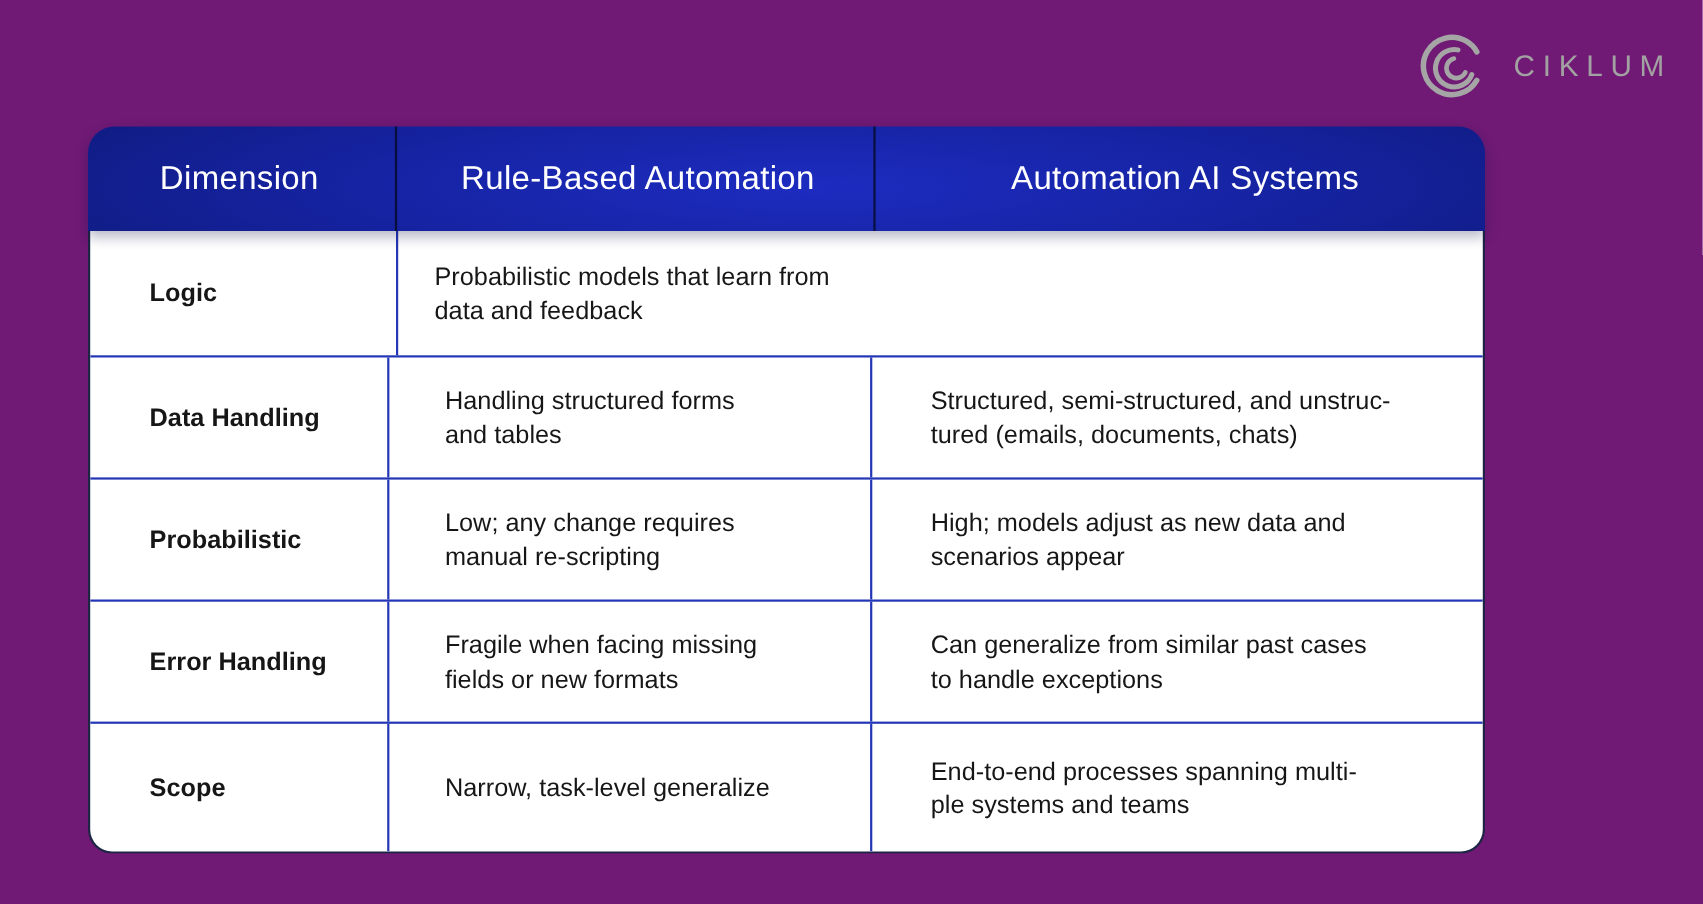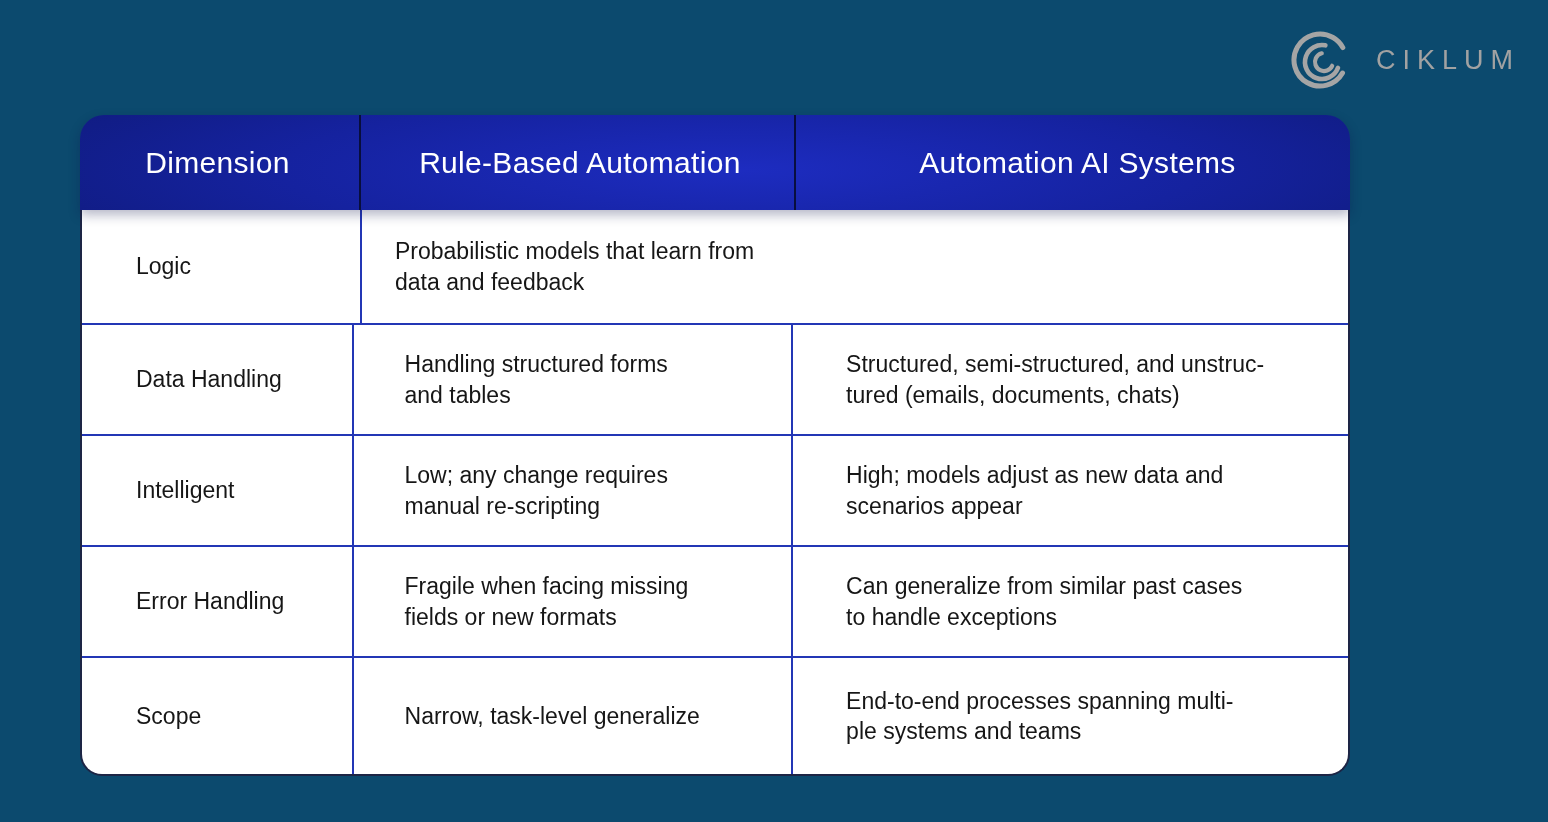--- a/index.html
+++ b/index.html
@@ -5,21 +5,21 @@
   html, body {
     margin: 0;
     padding: 0;
     background: #ffffff;
     font-family: "Liberation Sans", "DejaVu Sans", sans-serif;
   }
   .page {
     position: relative;
     width: 1548px;
     height: 822px;
-    background: #0c4a6e;
+    background: #701a75;
     overflow: hidden;
   }
 
   
   .logo {
     position: absolute;
     top: 26px;
     right: 28px;
     display: flex;
     align-items: center;
@@ -100,20 +100,21 @@
     font-size: 23px;
     line-height: 1.32;
     color: #161616;
     white-space: pre-line;
   }
   .td.c1 {
     width: 280px;
     padding-left: 54px;
     padding-right: 14px;
     border-right: 2px solid #2336b5;
+    font-weight: bold;
   }
   .td.c2 {
     width: 435px;
     padding-left: 31px;
     padding-right: 20px;
     border-right: 2px solid #2336b5;
   }
   .td.c3 {
     width: 555px;
     padding-left: 33px;
@@ -154,21 +155,21 @@
 
       <div class="tr r2">
         <div class="td c1">Data Handling</div>
         <div class="td c2">Handling structured forms
 and tables</div>
         <div class="td c3">Structured, semi-structured, and unstruc-
 tured (emails, documents, chats)</div>
       </div>
 
       <div class="tr r3">
-        <div class="td c1">Intelligent</div>
+        <div class="td c1">Probabilistic</div>
         <div class="td c2">Low; any change requires
 manual re-scripting</div>
         <div class="td c3">High; models adjust as new data and
 scenarios appear</div>
       </div>
 
       <div class="tr r4">
         <div class="td c1">Error Handling</div>
         <div class="td c2">Fragile when facing missing
 fields or new formats</div>

